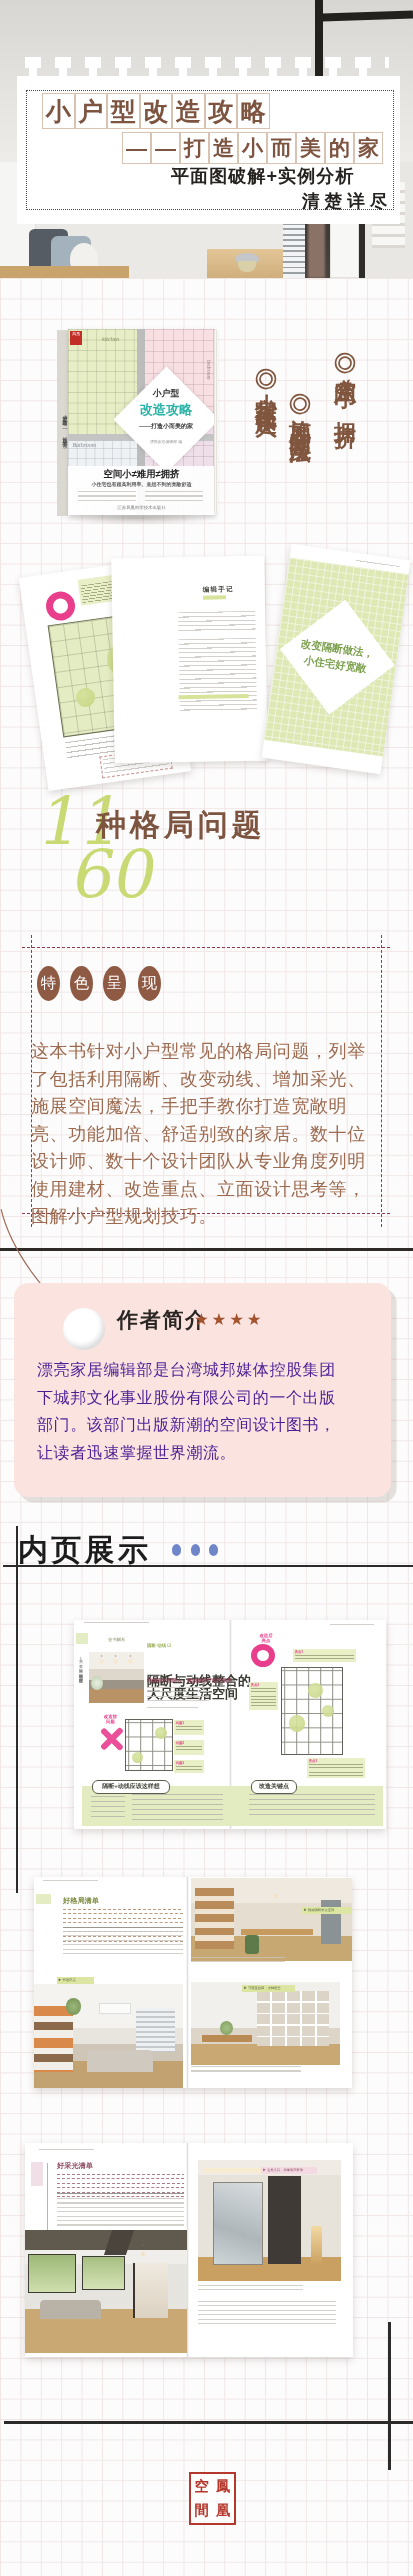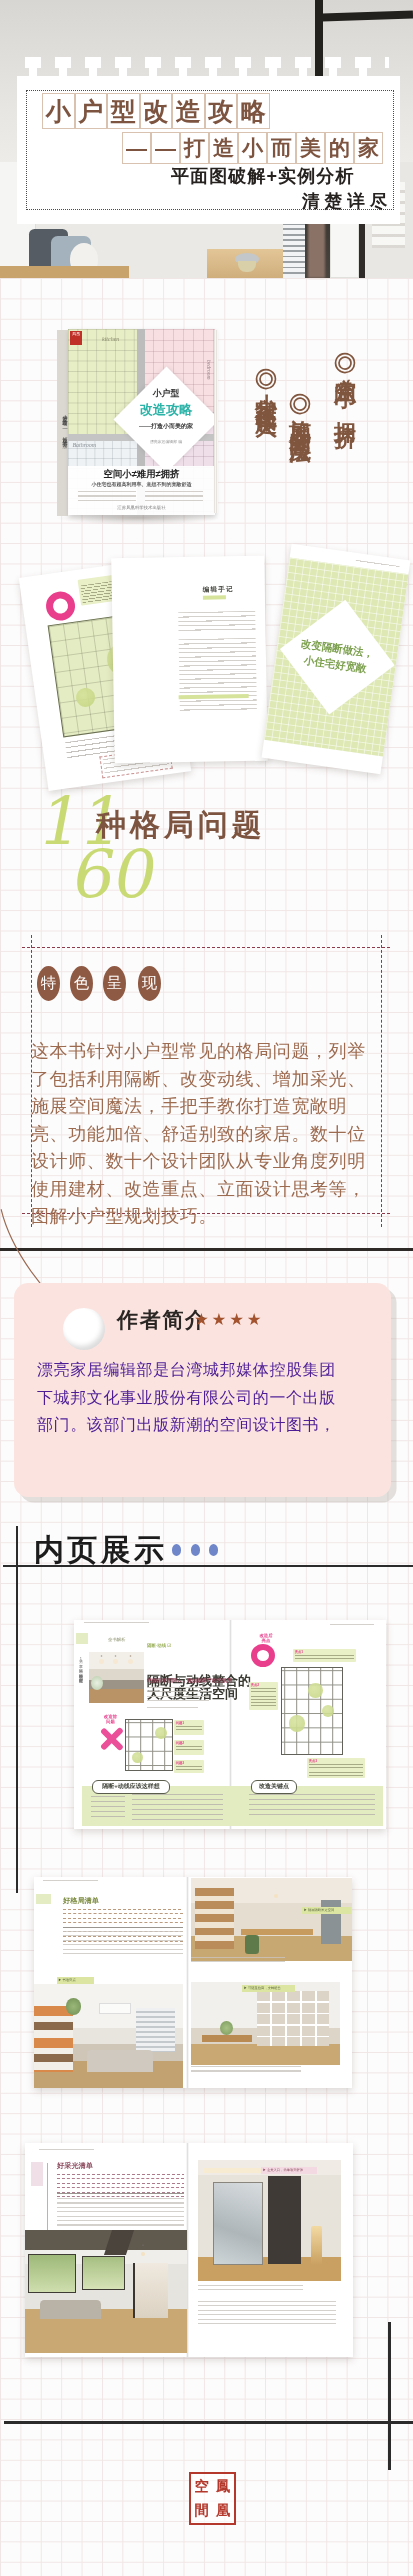--- a/index.html
+++ b/index.html
@@ -205,23 +205,24 @@
     <path d="M2 15 C 20 90, 80 170, 150 228" stroke="#9b6a52" stroke-width="2" fill="none"></path>
   </svg>
   <div class="abs" style="left:13.8px;top:1283px;width:377px;height:214px;background:#fbe4e0;border-radius:14.3px;box-shadow:5.5px 5.5px 0 rgba(175,168,160,.35);"></div>
   <div class="abs" style="left:63px;top:1308px;width:42px;height:42px;background:#fff;border-radius:50%;box-shadow:inset -2.8px -3.9px 5px rgba(0,0,0,.14);"></div>
   <div class="abs" style="left:62px;top:1306px;font-size:21px;font-weight:bold;color:#2a2623;letter-spacing:1.7px;padding-left:55px;">作者简介</div>
   <div class="abs star" style="left:194px;top:1310px;font-size:16.5px;">★★★★</div>
   <div class="abs" style="left:37px;top:1356px;width:336px;font-size:16px;line-height:27.5px;color:#4c1d95;letter-spacing:0.6px;">
     <div>漂亮家居编辑部是台湾城邦媒体控股集团</div>
     <div>下城邦文化事业股份有限公司的一个出版</div>
     <div>部门。该部门出版新潮的空间设计图书，</div>
-  </div>
-
-  <div class="abs" style="left:34px;top:1530px;font-size:30px;font-weight:bold;color:#1c1c1c;letter-spacing:3.3px;text-align:center;">内页展示</div>
+    <div>让读者迅速掌握世界潮流。</div>
+  </div>
+
+  <div class="abs" style="left:18px;top:1530px;font-size:30px;font-weight:bold;color:#1c1c1c;letter-spacing:3.3px;text-align:center;">内页展示</div>
   <div class="abs" style="left:172px;top:1544px;width:9.4px;height:11.6px;border-radius:50%;background:#6f86c9;"></div>
   <div class="abs" style="left:191px;top:1544px;width:9.4px;height:11.6px;border-radius:50%;background:#6f86c9;"></div>
   <div class="abs" style="left:209px;top:1544px;width:9.4px;height:11.6px;border-radius:50%;background:#6f86c9;"></div>
   <div class="abs" style="left:3.3px;top:1565px;width:410px;height:2.2px;background:#2b2b2b;"></div>
   <div class="abs" style="left:16px;top:1526px;width:2.2px;height:367px;background:#2b2b2b;"></div>
 
   <div class="abs page" style="left:74px;top:1620px;width:312px;height:209px;">
     <div class="abs" style="left:155px;top:0;width:3.3px;height:100%;background:linear-gradient(90deg,transparent,rgba(0,0,0,.12),transparent);"></div>
 
     <div class="abs lines-light" style="left:10px;top:2.2px;width:65px;height:2.2px;"></div>

